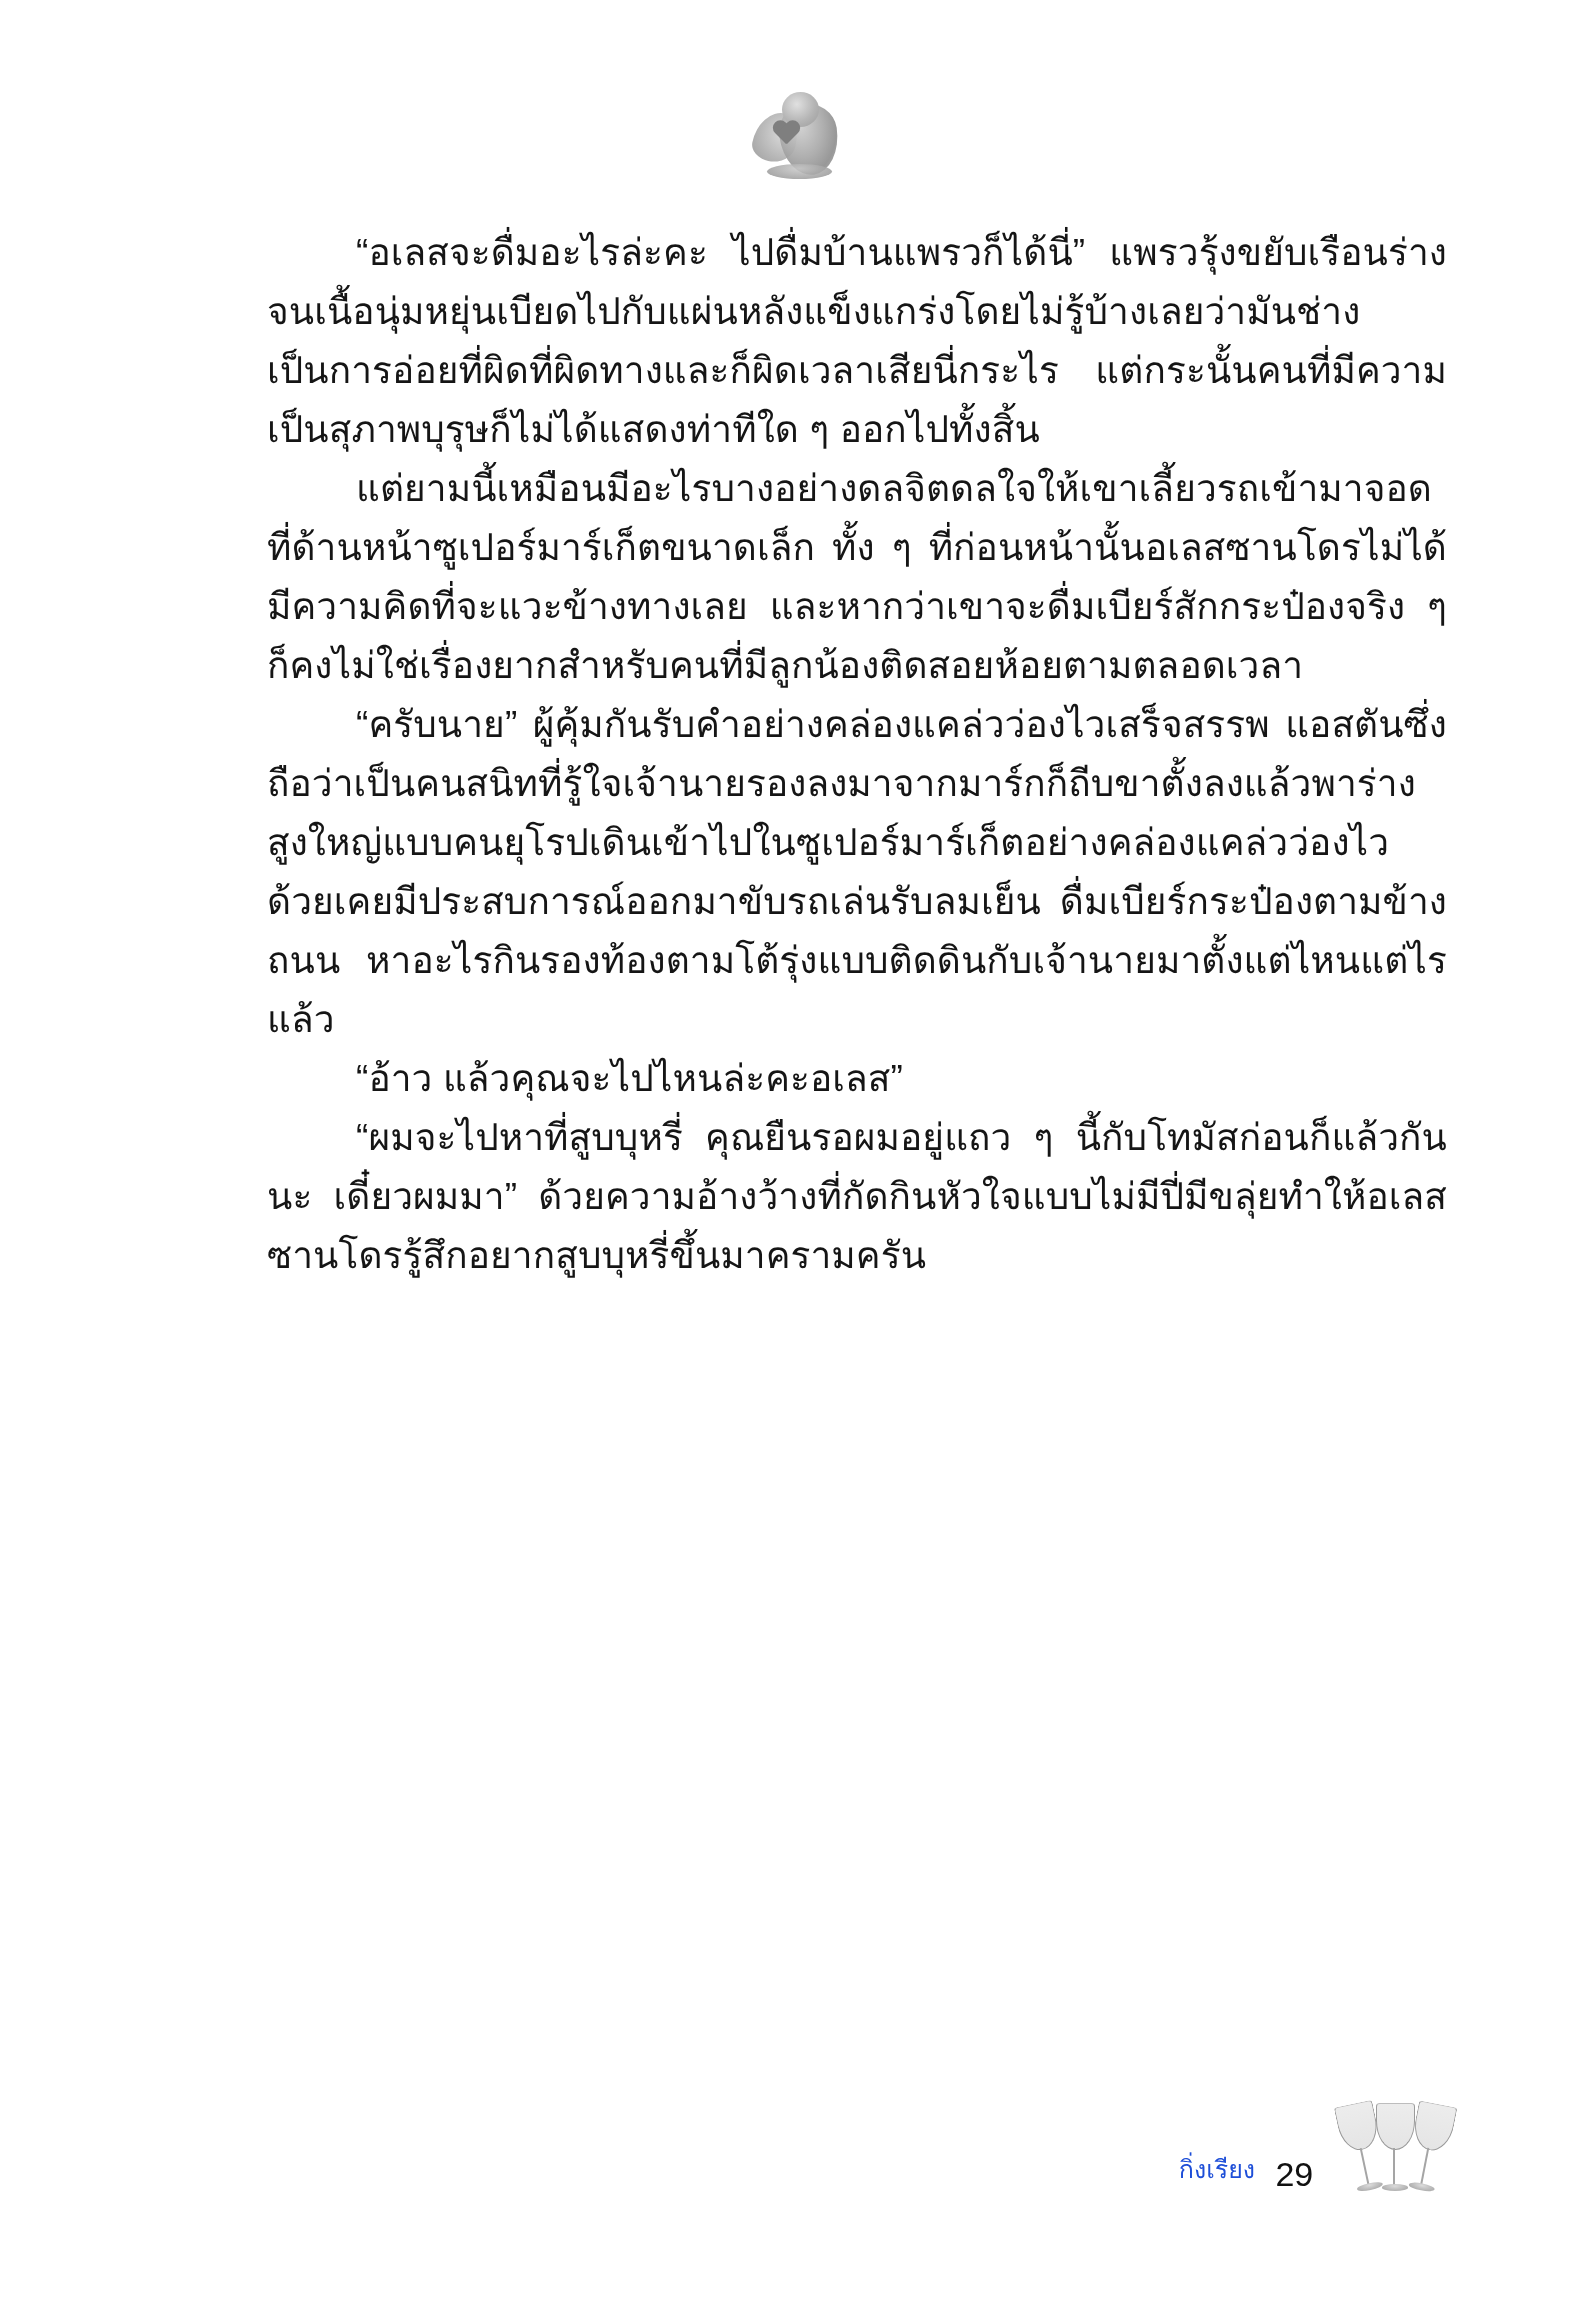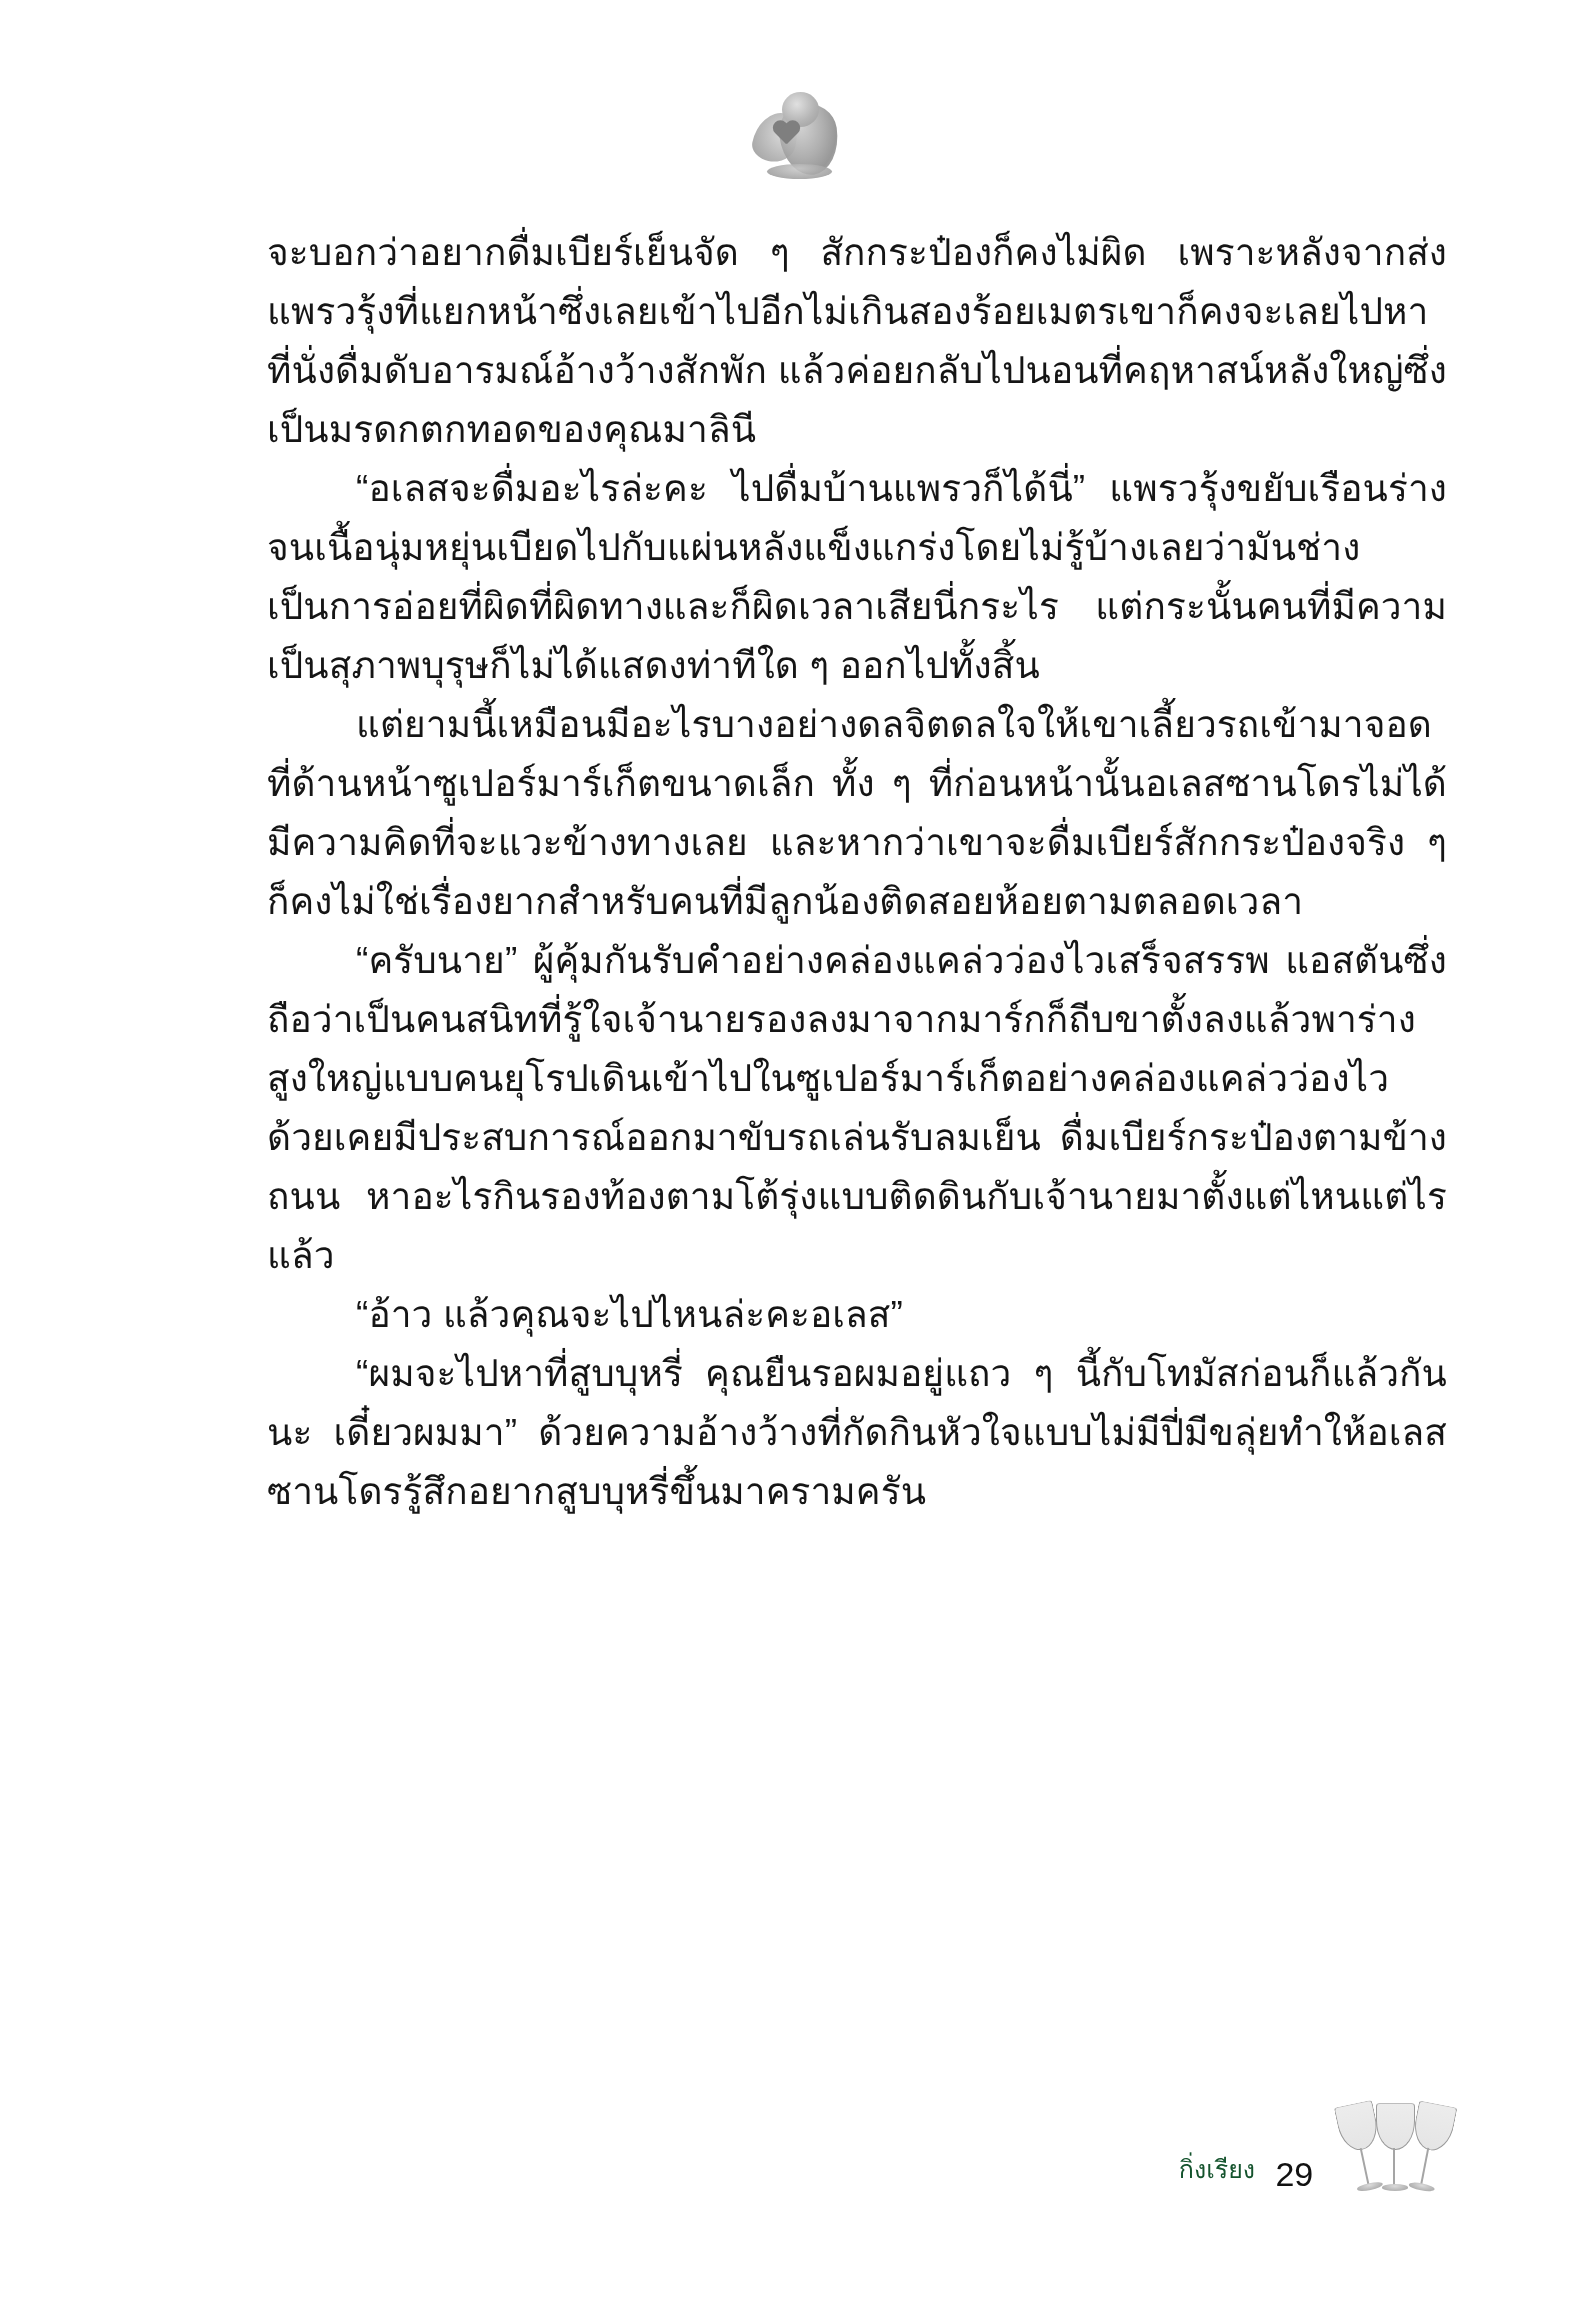--- a/index.html
+++ b/index.html
@@ -117,21 +117,21 @@
   .footer {
     position: absolute;
     right: 139px;
     bottom: 104px;
     display: flex;
     align-items: flex-end;
     gap: 20.4px;
   }
   .footer-label {
     font-size: 25px;
-    color: #14532d;
+    color: #1d4ed8;
     padding-bottom: 7.4px;
   }
   .footer-page {
     font-size: 34px;
     color: #111;
     padding-bottom: 1.9px;
   }
   .glasses {
     position: relative;
     width: 109px;
@@ -185,21 +185,20 @@
     <div class="cherub">
       <div class="wing"></div>
       <div class="body"></div>
       <div class="head"></div>
       <div class="heart"></div>
       <div class="base"></div>
     </div>
   </div>
 
   <div class="content">
-    <p>จะบอกว่าอยากดื่มเบียร์เย็นจัด ๆ สักกระป๋องก็คงไม่ผิด เพราะหลังจากส่งแพรวรุ้งที่แยกหน้าซึ่งเลยเข้าไปอีกไม่เกินสองร้อยเมตรเขาก็คงจะเลยไปหาที่นั่งดื่มดับอารมณ์อ้างว้างสักพัก แล้วค่อยกลับไปนอนที่คฤหาสน์หลังใหญ่ซึ่งเป็นมรดกตกทอดของคุณมาลินี</p>
     <p class="indent">“อเลสจะดื่มอะไรล่ะคะ ไปดื่มบ้านแพรวก็ได้นี่” แพรวรุ้งขยับเรือนร่างจนเนื้อนุ่มหยุ่นเบียดไปกับแผ่นหลังแข็งแกร่งโดยไม่รู้บ้างเลยว่ามันช่างเป็นการอ่อยที่ผิดที่ผิดทางและก็ผิดเวลาเสียนี่กระไร แต่กระนั้นคนที่มีความเป็นสุภาพบุรุษก็ไม่ได้แสดงท่าทีใด ๆ ออกไปทั้งสิ้น</p>
     <p class="indent">แต่ยามนี้เหมือนมีอะไรบางอย่างดลจิตดลใจให้เขาเลี้ยวรถเข้ามาจอดที่ด้านหน้าซูเปอร์มาร์เก็ตขนาดเล็ก ทั้ง ๆ ที่ก่อนหน้านั้นอเลสซานโดรไม่ได้มีความคิดที่จะแวะข้างทางเลย และหากว่าเขาจะดื่มเบียร์สักกระป๋องจริง ๆ ก็คงไม่ใช่เรื่องยากสำหรับคนที่มีลูกน้องติดสอยห้อยตามตลอดเวลา</p>
     <p class="indent">“ครับนาย” ผู้คุ้มกันรับคำอย่างคล่องแคล่วว่องไวเสร็จสรรพ แอสตันซึ่งถือว่าเป็นคนสนิทที่รู้ใจเจ้านายรองลงมาจากมาร์กก็ถีบขาตั้งลงแล้วพาร่างสูงใหญ่แบบคนยุโรปเดินเข้าไปในซูเปอร์มาร์เก็ตอย่างคล่องแคล่วว่องไว ด้วยเคยมีประสบการณ์ออกมาขับรถเล่นรับลมเย็น ดื่มเบียร์กระป๋องตามข้างถนน หาอะไรกินรองท้องตามโต้รุ่งแบบติดดินกับเจ้านายมาตั้งแต่ไหนแต่ไรแล้ว</p>
     <p class="indent">“อ้าว แล้วคุณจะไปไหนล่ะคะอเลส”</p>
     <p class="indent">“ผมจะไปหาที่สูบบุหรี่ คุณยืนรอผมอยู่แถว ๆ นี้กับโทมัสก่อนก็แล้วกันนะ เดี๋ยวผมมา” ด้วยความอ้างว้างที่กัดกินหัวใจแบบไม่มีปี่มีขลุ่ยทำให้อเลสซานโดรรู้สึกอยากสูบบุหรี่ขึ้นมาครามครัน</p>
   </div>
 
   <div class="footer">
     <span class="footer-label">กิ่งเรียง</span>
     <span class="footer-page">29</span>

